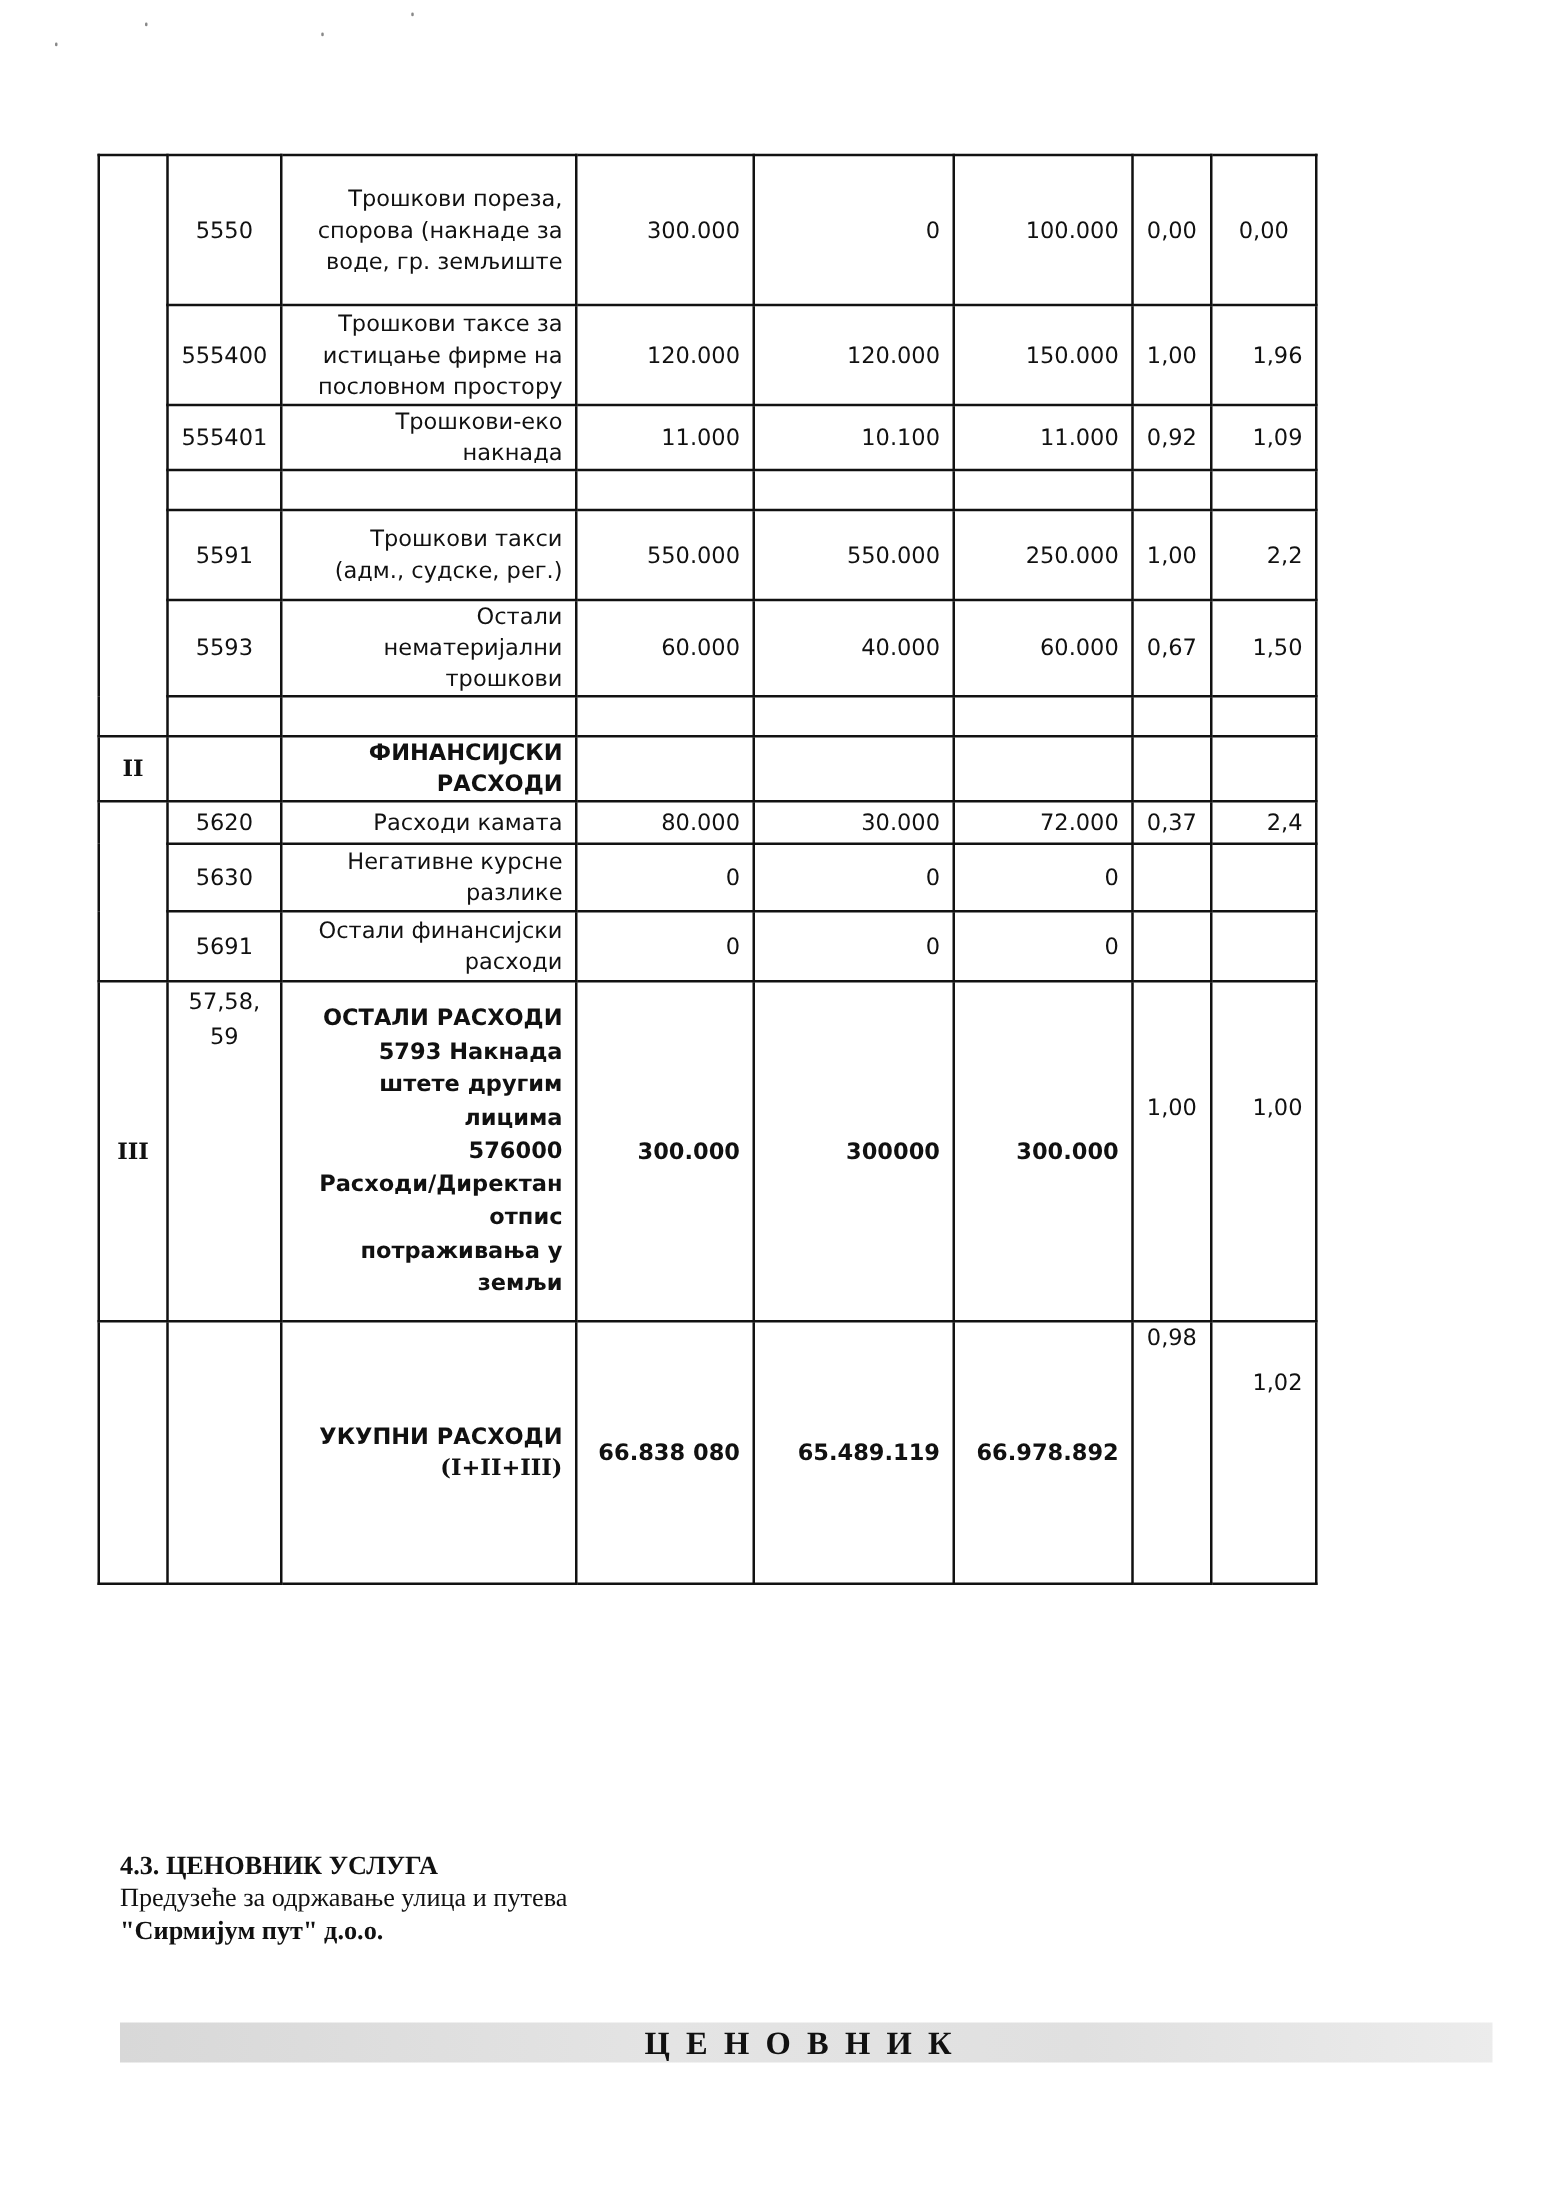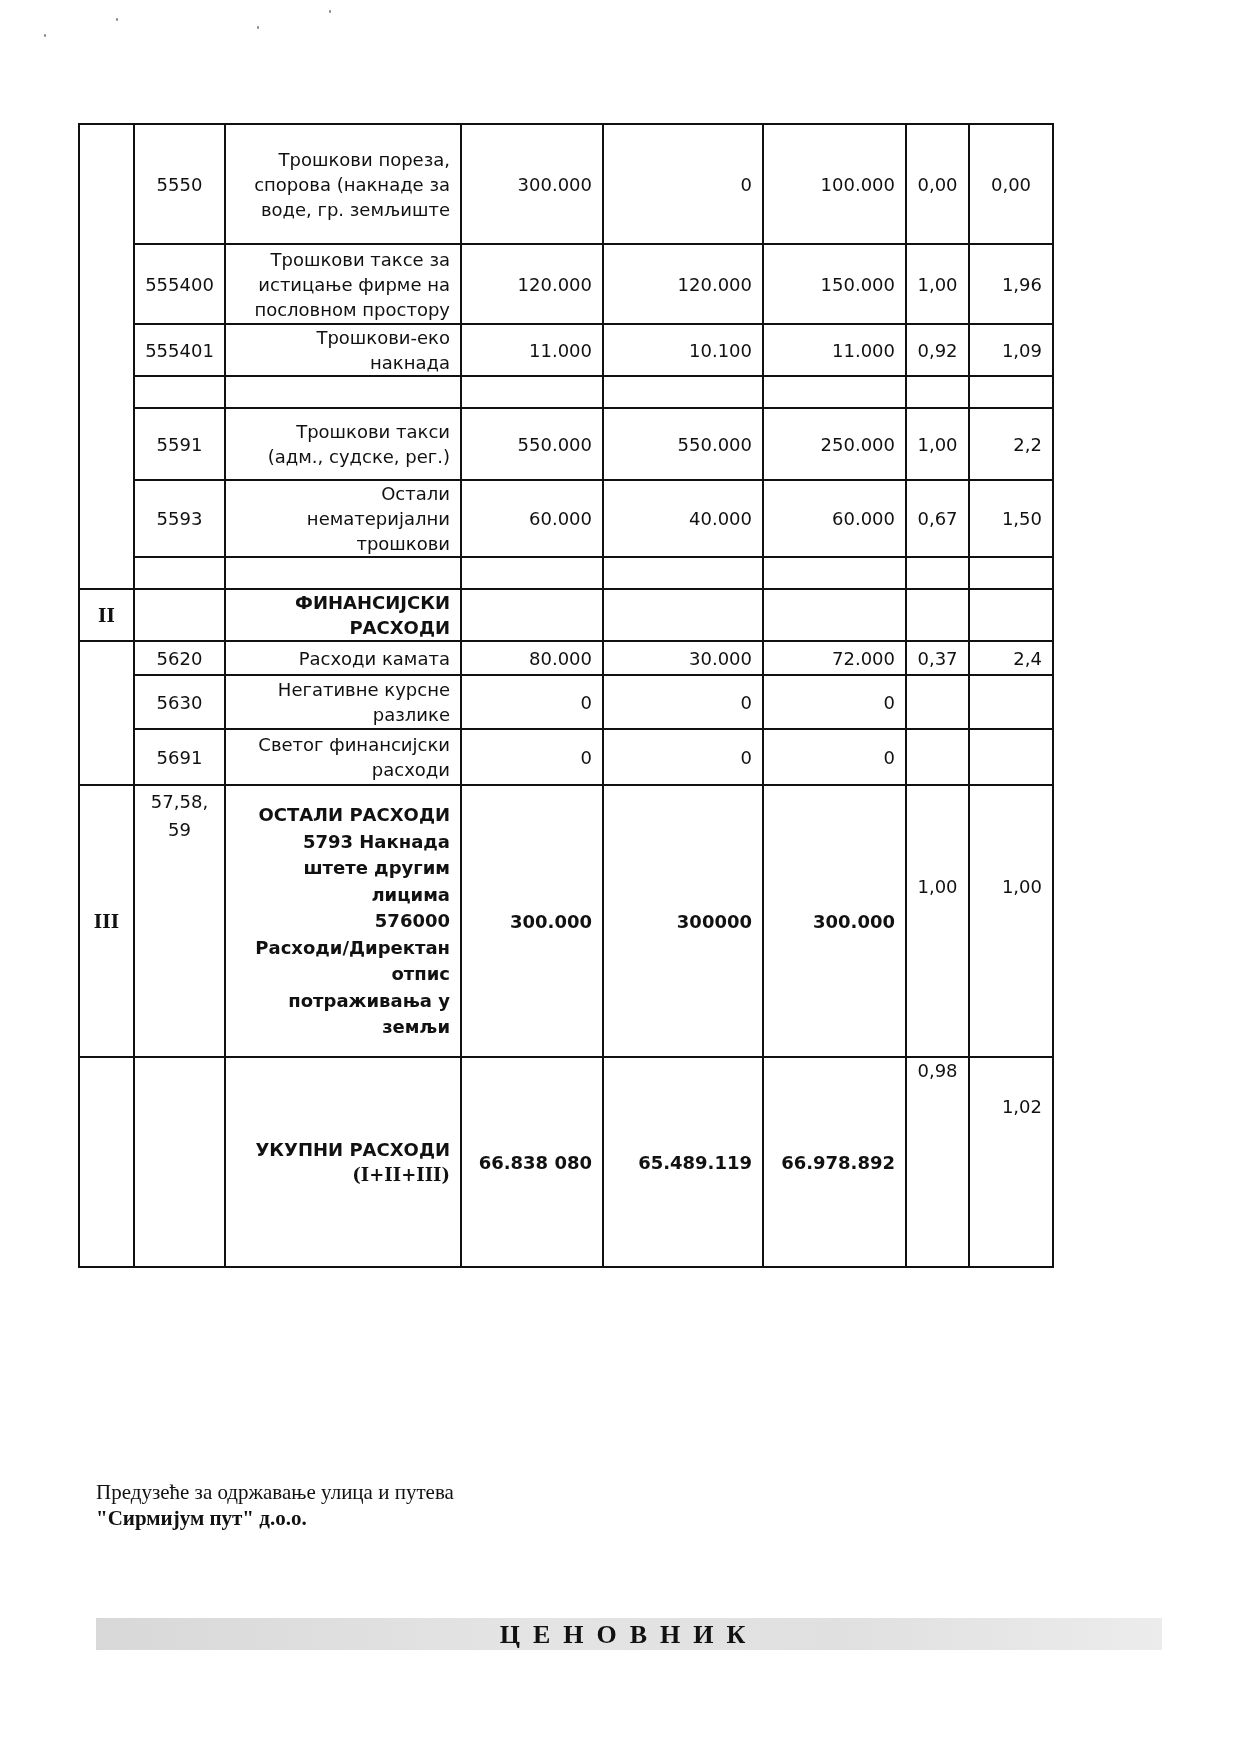--- a/index.html
+++ b/index.html
@@ -28,20 +28,21 @@
   .section {
     position: absolute; left: 96px; top: 1479px;
     font-family: "Liberation Serif", serif; font-size: 21px; line-height: 26px;
   }
   .section .h { font-weight: bold; }
   .section .b { font-weight: bold; }
 
   .price-bar {
     position: absolute; left: 96px; top: 1618px; width: 1066px; height: 32px;
     background: linear-gradient(90deg, #d8d8d8 0%, #e4e4e4 40%, #e0e0e0 70%, #ececec 100%);
+    padding-left: 32px;
   }
   .price-bar span {
     position: absolute; left: 0; right: 0; top: 2px; text-align: center;
     font-family: "Liberation Serif", serif; font-weight: bold; font-size: 26px;
     letter-spacing: 13px; color: #111;
   }
 </style>
 </head>
 <body>
 
@@ -161,21 +162,21 @@
       <td class="desc">Негативне курсне разлике</td>
       <td class="num">0</td>
       <td class="num">0</td>
       <td class="num">0</td>
       <td class="idx"></td>
       <td class="idx2"></td>
     </tr>
 
     <tr style="height:56px">
       <td class="acct">5691</td>
-      <td class="desc">Светог финансијски расходи</td>
+      <td class="desc">Остали финансијски расходи</td>
       <td class="num">0</td>
       <td class="num">0</td>
       <td class="num">0</td>
       <td class="idx"></td>
       <td class="idx2"></td>
     </tr>
 
     <tr style="height:272px">
       <td class="roman">III</td>
       <td class="acct" style="vertical-align:top;padding-top:2px;line-height:28px;">
@@ -210,19 +211,20 @@
       <td class="num bold">66.838 080</td>
       <td class="num bold">65.489.119</td>
       <td class="num bold">66.978.892</td>
       <td class="idx" style="vertical-align:top;border-radius:16px;">0,98</td>
       <td class="idx2" style="vertical-align:top;padding-top:36px;">1,02</td>
     </tr>
   </tbody>
 </table>
 
 <div class="section">
+  <div class="h">4.3. ЦЕНОВНИК УСЛУГА</div>
   <div>Предузеће за одржавање улица и путева</div>
   <div class="b">"Сирмијум пут" д.о.о.</div>
 </div>
 
 <div class="price-bar">
   <span>ЦЕНОВНИК</span>
 </div>
 
 </body></html>

